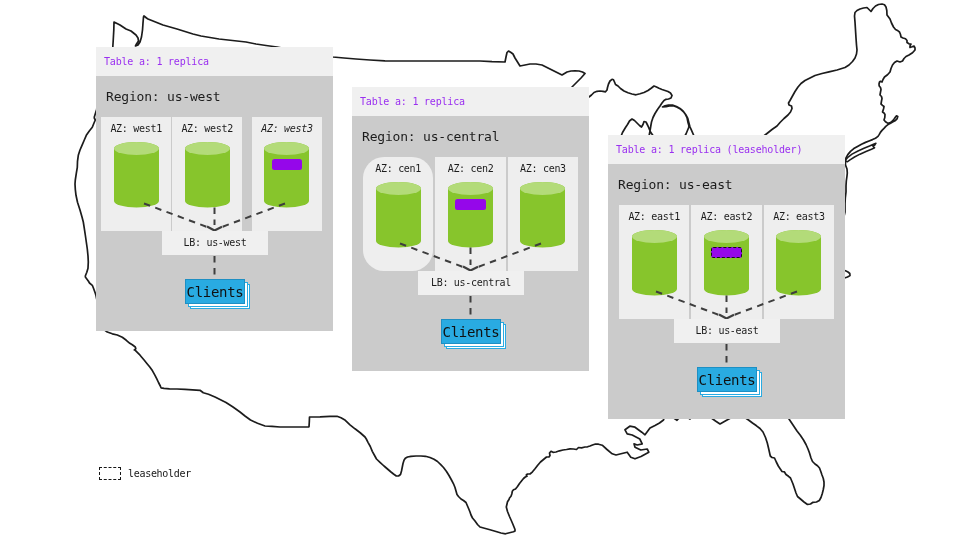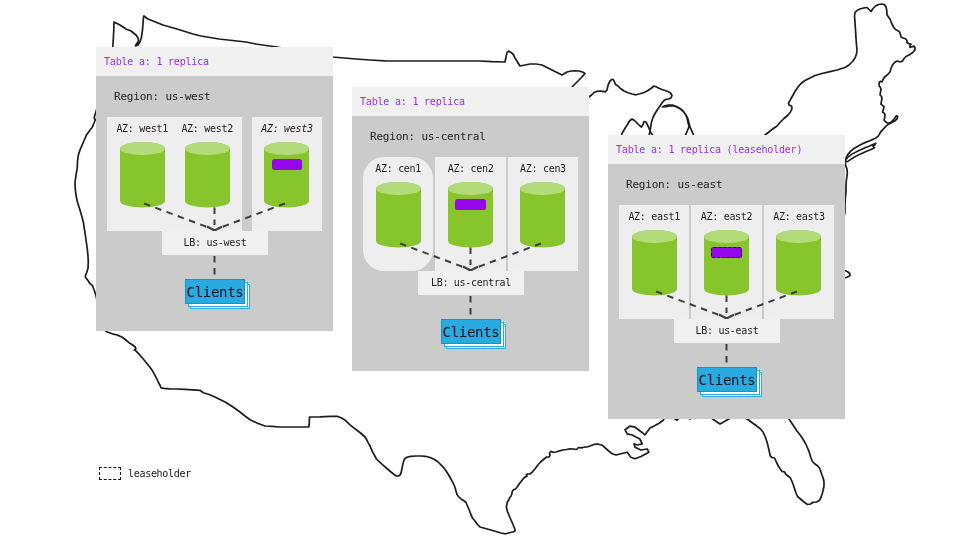--- a/index.html
+++ b/index.html
@@ -9,22 +9,22 @@
 
   .region{position:absolute;width:237px;height:284px;background:#cbcbcb;}
   .region-us-west{left:96px;top:47px;}
   .region-us-central{left:352px;top:87px;}
   .region-us-east{left:608px;top:135px;}
 
   .table-strip{position:absolute;left:0;top:0;width:237px;height:29px;background:#f0f0f0;
                display:flex;align-items:center;box-sizing:border-box;padding-left:8px;
                font-size:10px;letter-spacing:-0.2px;}
   .region-title{position:absolute;left:0;top:29px;width:237px;height:41px;
-                display:flex;align-items:center;box-sizing:border-box;padding-left:18px;
-                font-size:11px;letter-spacing:-0.2px;color:#1c1c1c;}
+                display:flex;align-items:center;box-sizing:border-box;padding-left:10px;
+                font-size:13px;letter-spacing:-0.2px;color:#1c1c1c;}
 
   .az-panel{position:absolute;top:70px;width:70.3px;height:114px;background:#eeeeee;}
   .az-panel .az-label{position:absolute;left:0;top:0;width:100%;height:22px;
                       display:flex;align-items:center;justify-content:center;
                       font-size:10px;letter-spacing:-0.3px;color:#1c1c1c;}
   .cyl{position:absolute;left:12.65px;top:25px;}
   .replica-band{position:absolute;left:19.9px;top:41.5px;width:30.5px;height:11px;
                 border-radius:2.5px;box-sizing:border-box;}
   .replica-band.leaseholder{border:1.6px dashed #111111;}
 
@@ -55,21 +55,21 @@
   </svg>
 
   <div id="regions-root">
       <div class="region region-us-west">
     <div class="table-strip">
       <span style="color: rgb(154, 47, 240);">Table a: 1 replica</span>
     </div>
     <div class="region-title">
       <span>Region: us-west</span>
     </div>
-    <div class="az-panel" style="left: 11px; text-align: center;">
+    <div class="az-panel" style="left: 5px; text-align: center;">
     <div class="az-label">AZ: west1</div>
     <svg class="cyl" width="45" height="66" viewBox="0 0 45 66">
       <path d="M0,6.5 L0,59 A22.5,6.5 0 0 0 45,59 L45,6.5 A22.5,6.5 0 0 0 0,6.5 Z" fill="#87c52c"></path>
       <ellipse cx="22.5" cy="6.5" rx="22.5" ry="6.5" fill="#b3db79"></ellipse>
     </svg>
   </div>
         <div class="az-panel" style="left: 76px;">
     <div class="az-label">AZ: west2</div>
     <svg class="cyl" width="45" height="66" viewBox="0 0 45 66">
       <path d="M0,6.5 L0,59 A22.5,6.5 0 0 0 45,59 L45,6.5 A22.5,6.5 0 0 0 0,6.5 Z" fill="#87c52c"></path>

